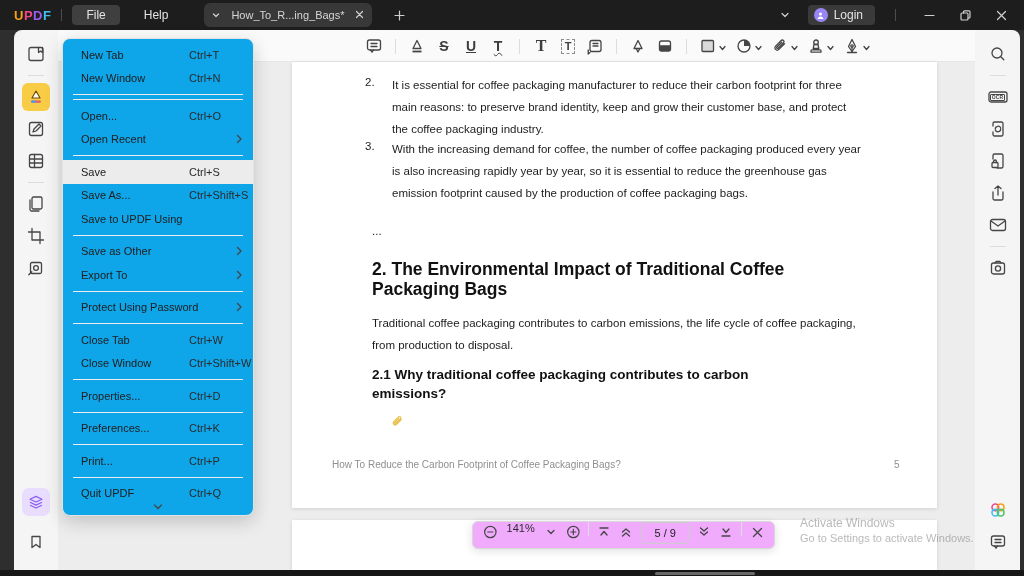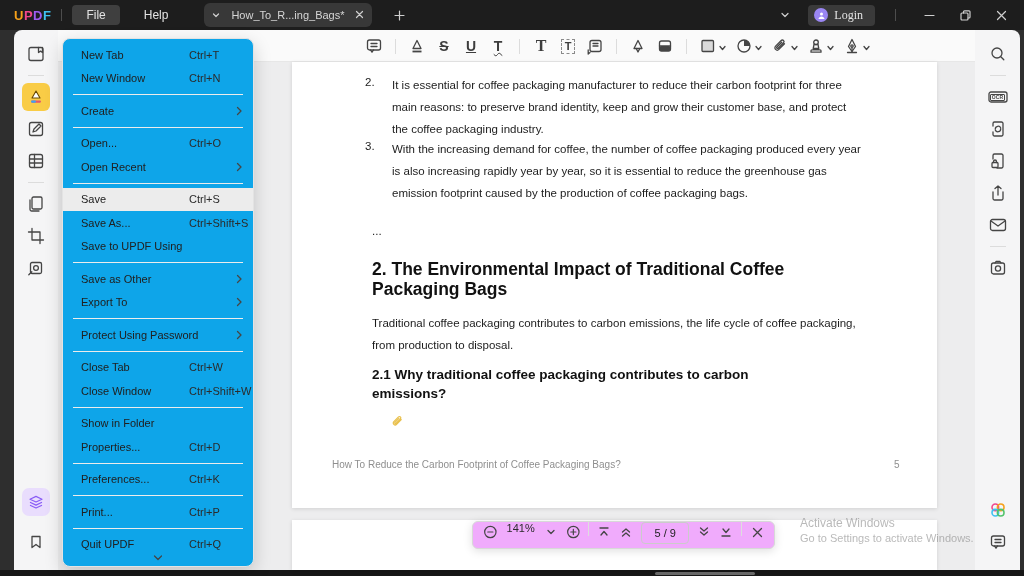--- a/index.html
+++ b/index.html
@@ -9,21 +9,21 @@
   .logo{margin-left:14px;font-weight:bold;font-size:13px;letter-spacing:.5px;}
   .logo .u{color:#f6a11a}.logo .p{color:#f1478d}.logo .d{color:#9d5cf0}.logo .f{color:#3fc1f0}
   .tb-sep{width:1px;height:12px;background:#4d4d4d;margin:0 10px;}
   .tb-btn{border:none;border-radius:4px;color:#e3e3e3;font-size:12px;font-family:inherit;padding:3px 14px;cursor:pointer;background:transparent;}
   .tb-btn.active{background:#3f3f3f;}
   .help{margin-left:10px;}
   .tab{margin-left:22px;height:24px;width:152px;background:#383838;border-radius:6px;display:flex;align-items:center;padding:0 8px;gap:6px;}
   .tab-title{flex:1;text-align:center;font-size:11px;color:#d6d6d6;white-space:nowrap;overflow:hidden;}
   .newtab{margin-left:14px;}
   .tb-right{margin-left:auto;display:flex;align-items:center;gap:10px;padding-right:10px;}
-  .login{display:flex;align-items:center;gap:6px;background:#3a3a3a;border-radius:4px;padding:3px 12px 3px 6px;cursor:pointer;font-family:Liberation Serif, serif;}
+  .login{display:flex;align-items:center;gap:6px;background:#3a3a3a;border-radius:4px;padding:3px 12px 3px 6px;cursor:pointer;}
   .avatar{width:14px;height:14px;border-radius:50%;background:#9a86f3;display:inline-flex;align-items:center;justify-content:center;}
   .winbtn{width:26px;height:26px;display:flex;align-items:center;justify-content:center;cursor:pointer;}
   .ict{stroke:#cfcfcf;fill:none;stroke-width:1.2;stroke-linecap:round;stroke-linejoin:round;}
   
   .edge-left{position:absolute;left:0;top:30px;width:14px;height:546px;background:#2e2e2e;}
   .edge-right{position:absolute;left:1020px;top:30px;width:4px;height:546px;background:#2e2e2e;}
   .edge-bottom{position:absolute;left:0;top:570px;width:1024px;height:6px;background:#171717;}
   .scroll-thumb{position:absolute;left:655px;top:572px;width:100px;height:3px;background:#6a6a6a;border-radius:2px;}
   
   .left-rail{position:absolute;left:14px;top:30px;width:44px;height:540px;background:#f5f5f6;border-top-left-radius:8px;display:flex;flex-direction:column;align-items:center;padding-top:8px;box-sizing:border-box;}
@@ -443,28 +443,20 @@
   <div class="menu">
     <div class="mi">
         <span>New Tab</span>
         <span class="sc">Ctrl+T</span>
       </div>
     <div class="mi">
         <span>New Window</span>
         <span class="sc">Ctrl+N</span>
       </div>
     <div class="mdiv"></div>
-    <div class="mi">
-        <span>Create</span>
-        <span class="sub">
-          <svg width="7" height="10" viewBox="0 0 7 10">
-            <path d="M1.5 1.5l3.5 3.5-3.5 3.5" class="ic"></path>
-          </svg>
-        </span>
-      </div>
     <div class="mdiv"></div>
     <div class="mi">
         <span>Open...</span>
         <span class="sc">Ctrl+O</span>
       </div>
     <div class="mi">
         <span>Open Recent</span>
         <span class="sub">
           <svg width="7" height="10" viewBox="0 0 7 10">
             <path d="M1.5 1.5l3.5 3.5-3.5 3.5" class="ic"></path>
@@ -513,23 +505,20 @@
     <div class="mi">
         <span>Close Tab</span>
         <span class="sc">Ctrl+W</span>
       </div>
     <div class="mi">
         <span>Close Window</span>
         <span class="sc">Ctrl+Shift+W</span>
       </div>
     <div class="mdiv"></div>
     <div class="mi">
-        <span>Show in Folder</span>
-      </div>
-    <div class="mi">
         <span>Properties...</span>
         <span class="sc">Ctrl+D</span>
       </div>
     <div class="mdiv"></div>
     <div class="mi">
         <span>Preferences...</span>
         <span class="sc">Ctrl+K</span>
       </div>
     <div class="mdiv"></div>
     <div class="mi">

